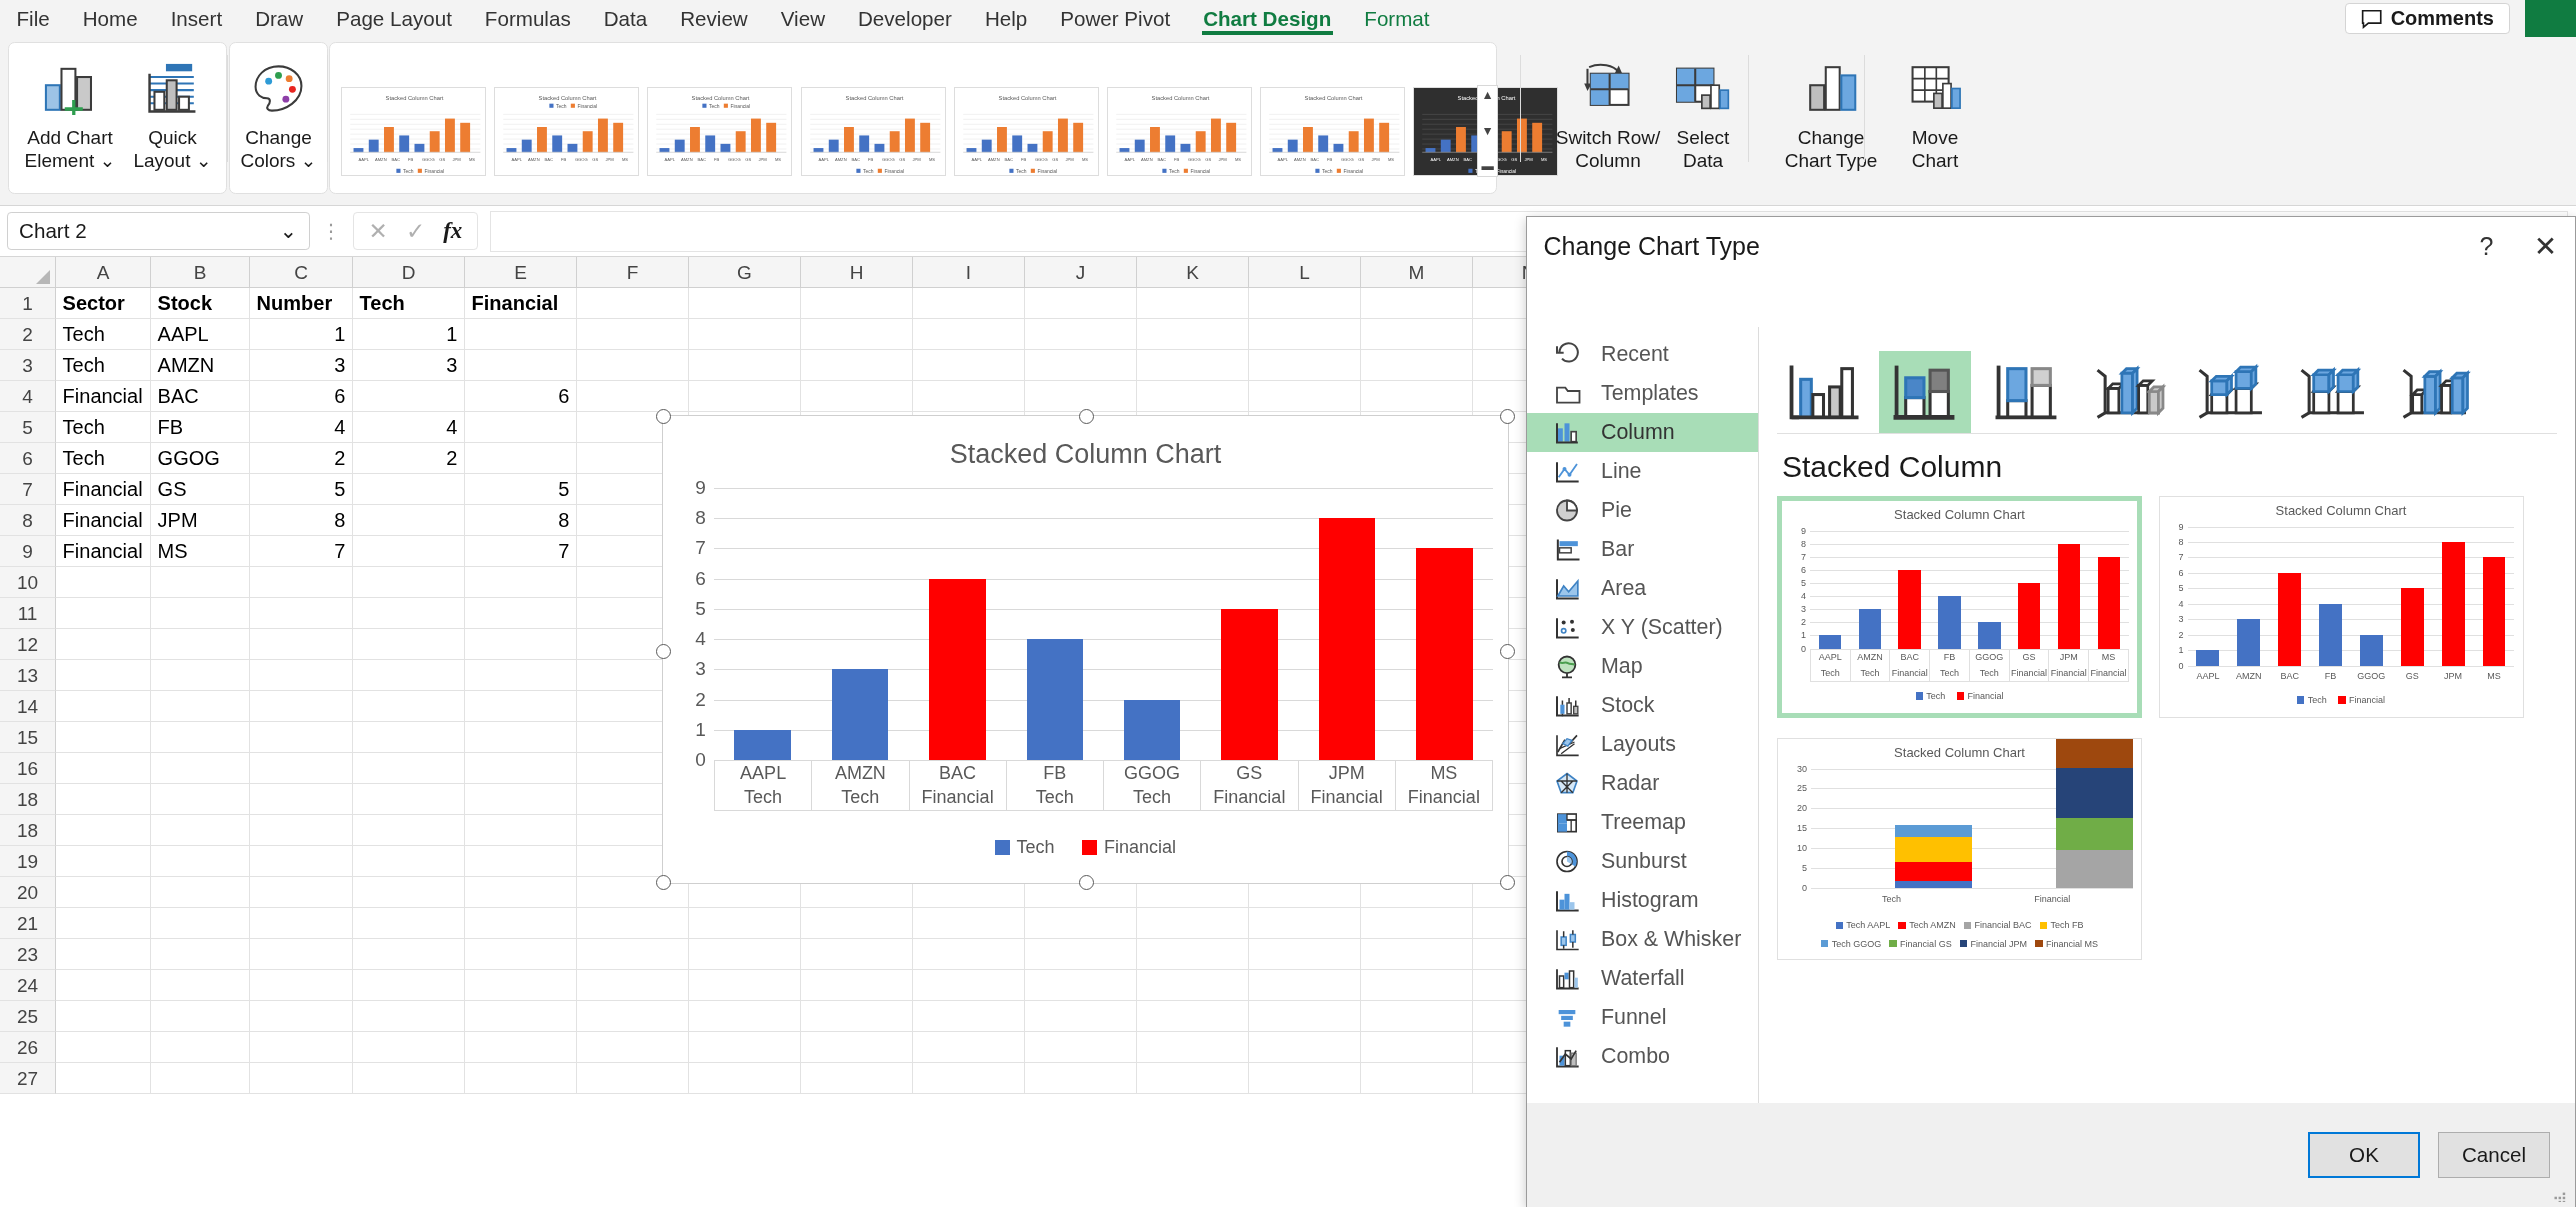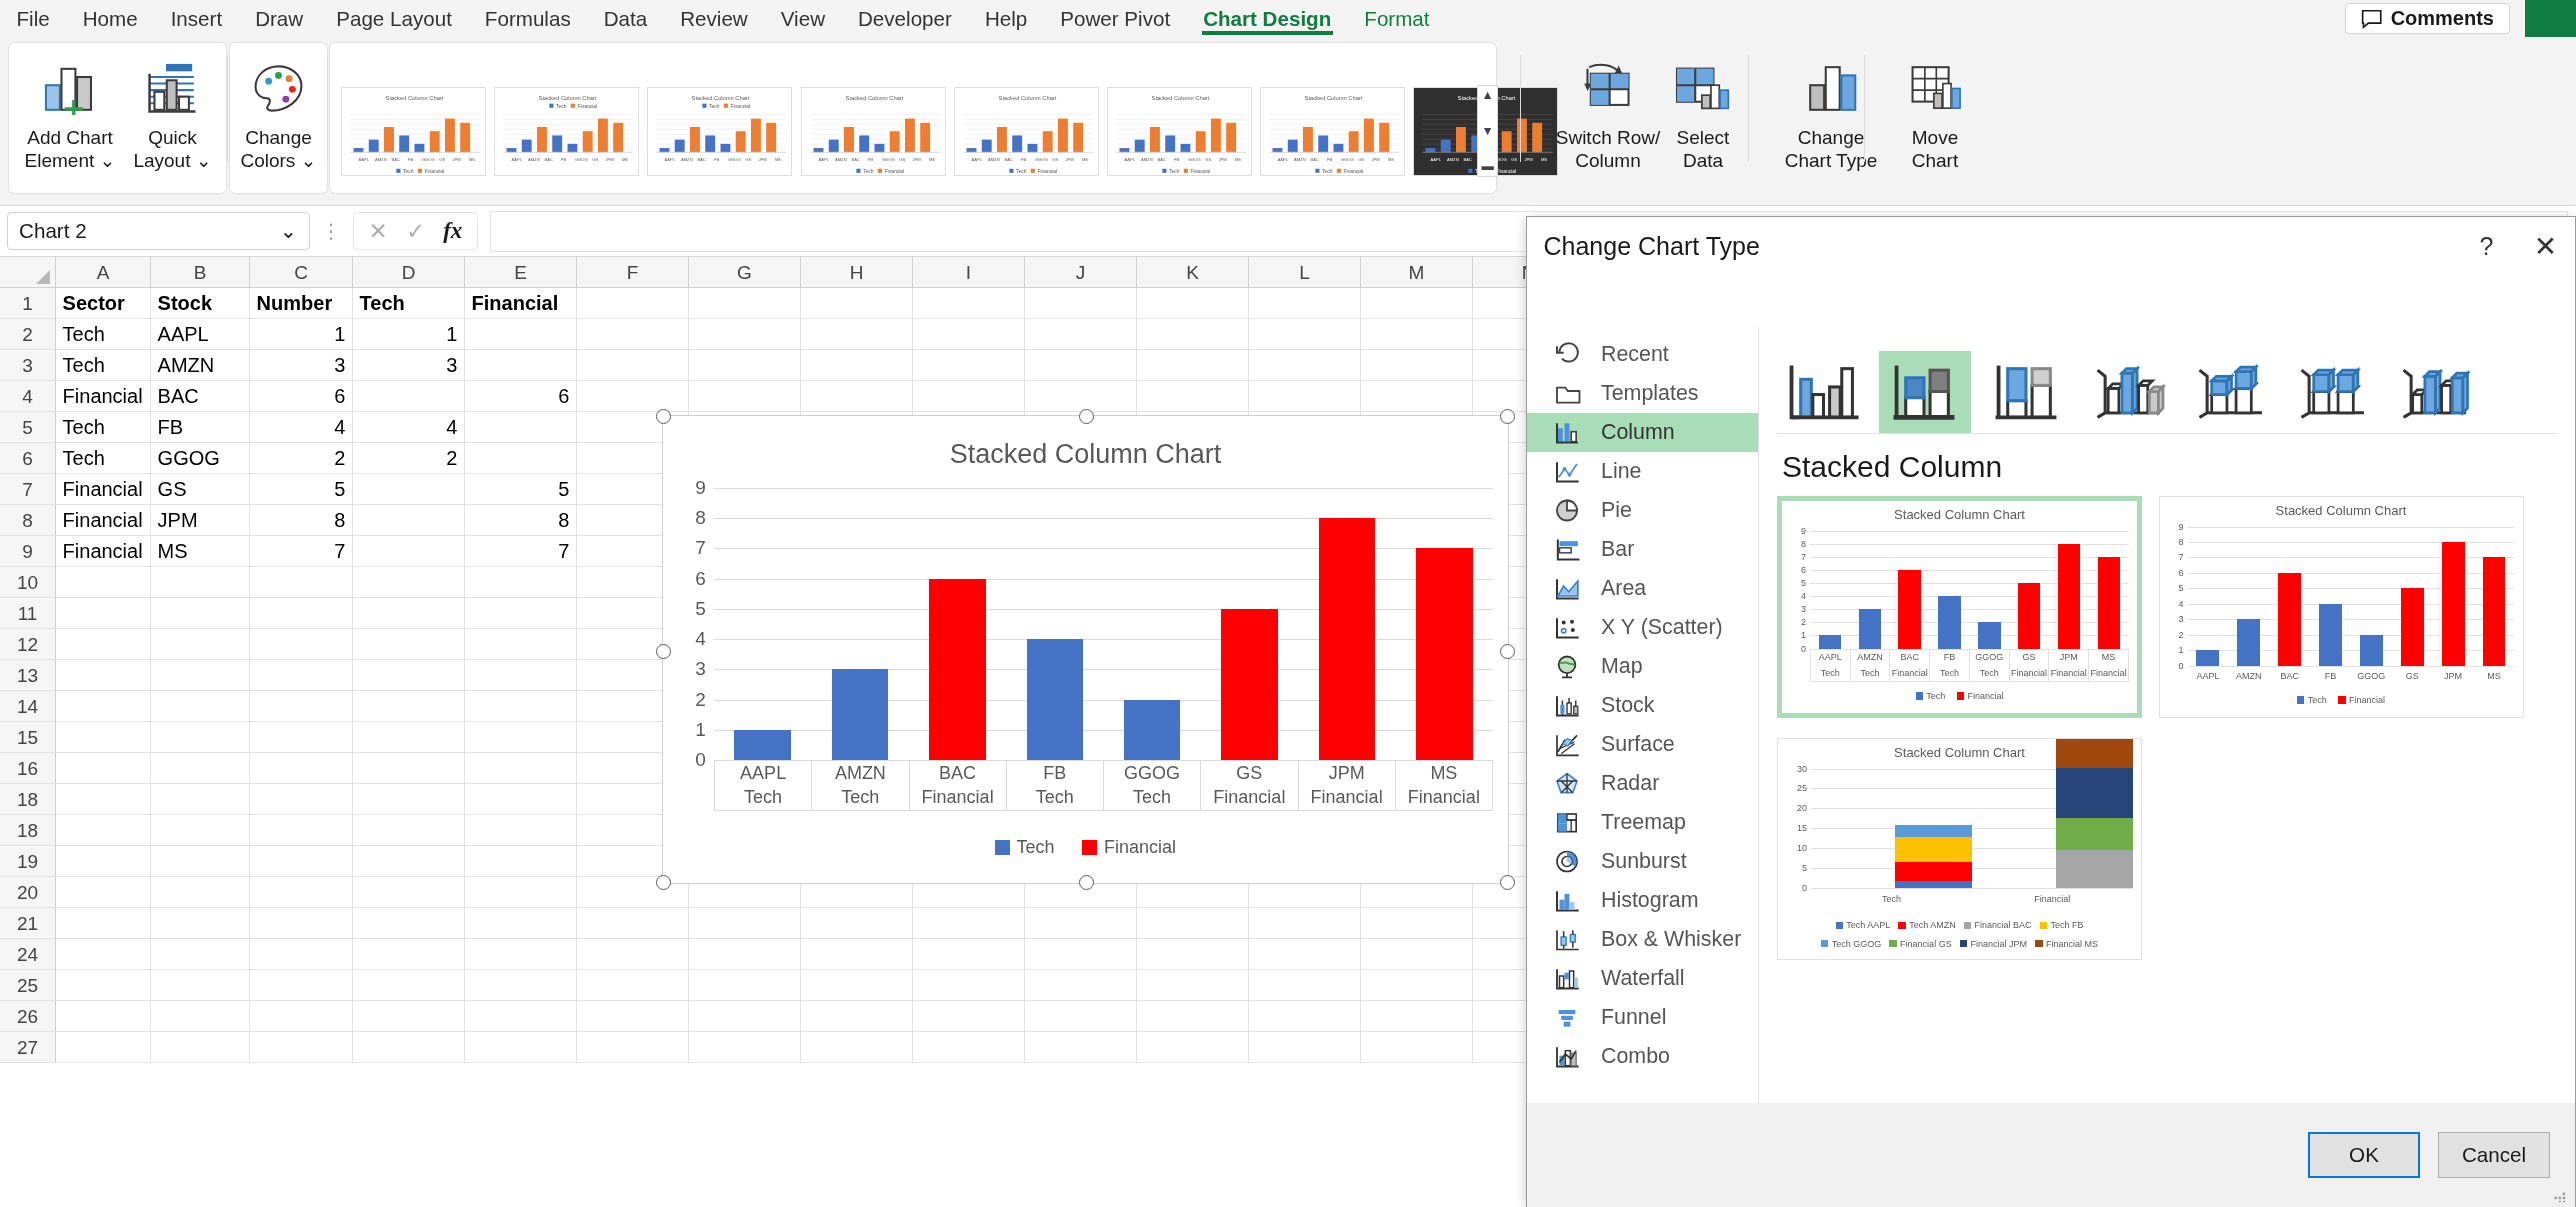--- a/index.html
+++ b/index.html
@@ -1042,20 +1042,37 @@
           <div class="cell" style="width: 112px;"></div>
           <div class="cell" style="width: 112px;"></div>
           <div class="cell" style="width: 112px;"></div>
           <div class="cell" style="width: 112px;"></div>
           <div class="cell" style="width: 112px;"></div>
           <div class="cell" style="width: 112px;"></div>
           <div class="cell" style="width: 112px;"></div>
           <div class="cell" style="width: 112px;"></div>
         </div>
         <div class="grid-row">
+          <div class="row-head">23</div>
+          <div class="cell" style="width: 95px;"></div>
+          <div class="cell" style="width: 99px;"></div>
+          <div class="cell" style="width: 103px;"></div>
+          <div class="cell" style="width: 112px;"></div>
+          <div class="cell" style="width: 112px;"></div>
+          <div class="cell" style="width: 112px;"></div>
+          <div class="cell" style="width: 112px;"></div>
+          <div class="cell" style="width: 112px;"></div>
+          <div class="cell" style="width: 112px;"></div>
+          <div class="cell" style="width: 112px;"></div>
+          <div class="cell" style="width: 112px;"></div>
+          <div class="cell" style="width: 112px;"></div>
+          <div class="cell" style="width: 112px;"></div>
+          <div class="cell" style="width: 112px;"></div>
+        </div>
+        <div class="grid-row">
           <div class="row-head">24</div>
           <div class="cell" style="width: 95px;"></div>
           <div class="cell" style="width: 99px;"></div>
           <div class="cell" style="width: 103px;"></div>
           <div class="cell" style="width: 112px;"></div>
           <div class="cell" style="width: 112px;"></div>
           <div class="cell" style="width: 112px;"></div>
           <div class="cell" style="width: 112px;"></div>
           <div class="cell" style="width: 112px;"></div>
           <div class="cell" style="width: 112px;"></div>
@@ -1331,21 +1348,21 @@
           </div>
           <div class="side-item">
             <span class="si-ico">
               <svg width="28" height="25" viewBox="0 0 30 30">
                 <path d="M4 24l8-14 6 4 9-10" fill="none" stroke="#333" stroke-width="2"></path>
                 <path d="M6 20l18-8M8 26l16-12" stroke="#333" stroke-width="1.6"></path>
                 <path d="M10 14l6 3 5-7-6-2z" fill="#9cc6ec" stroke="#3f83c4" stroke-width="1.6"></path>
                 <path d="M3 4v24h26" fill="none" stroke="#333" stroke-width="2"></path>
               </svg>
             </span>
-            <span>Surface</span>
+            <span>Layouts</span>
           </div>
           <div class="side-item">
             <span class="si-ico">
               <svg width="28" height="25" viewBox="0 0 30 30">
                 <path d="M15 3l12 9-5 14H8L3 12z" fill="#d6e8f7" stroke="#3f83c4" stroke-width="2"></path>
                 <path d="M15 3v23M3 12l24 0M8 26l14-14M22 26L8 12" stroke="#333" stroke-width="1.6"></path>
               </svg>
             </span>
             <span>Radar</span>
           </div>

